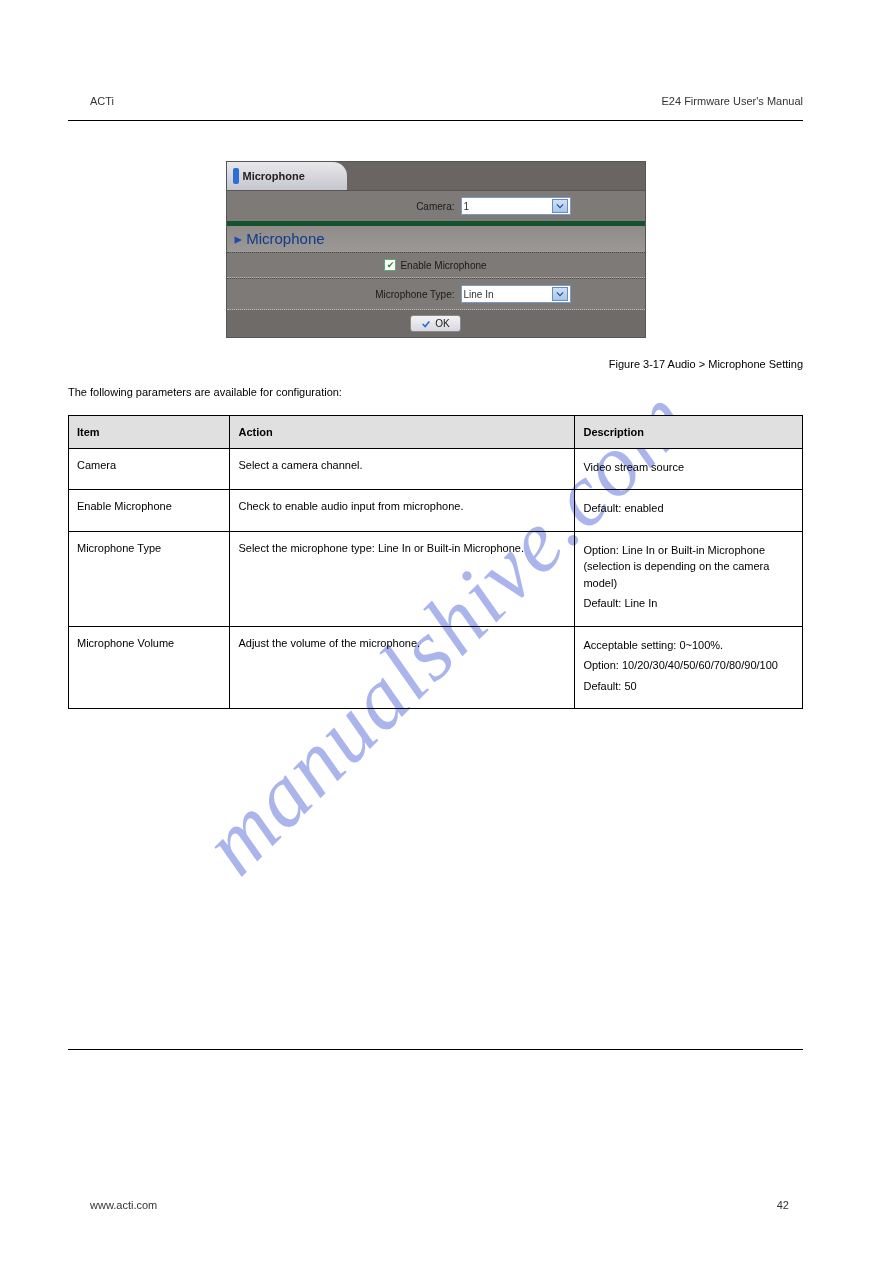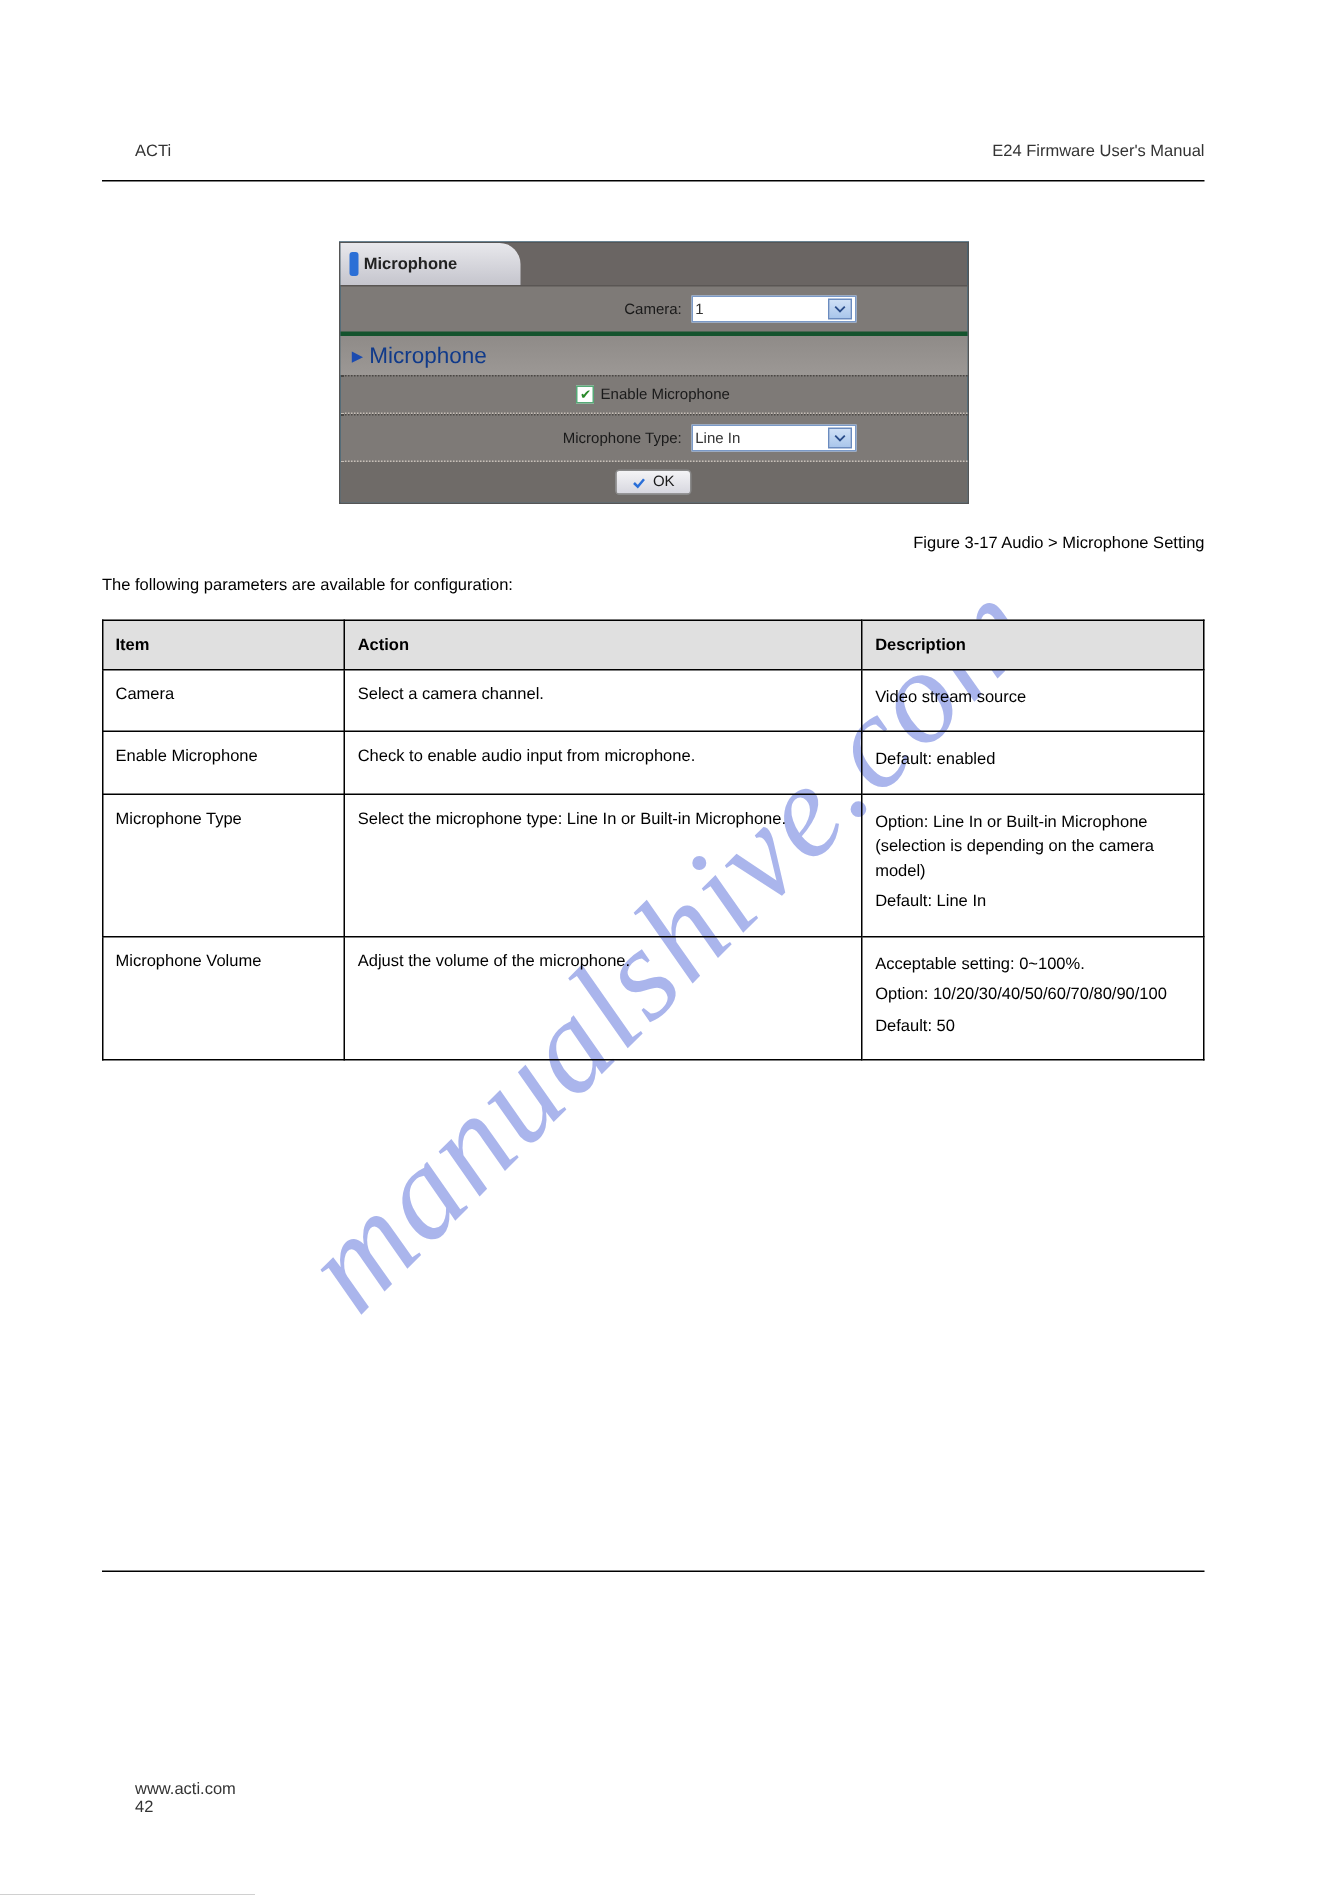--- a/index.html
+++ b/index.html
@@ -11,39 +11,39 @@
   .content { padding: 70px 90px 60px 68px; position: relative; z-index: 2; }
   .top-hr, .bottom-hr {
     border: none; border-top: 1px solid #000; margin: 0;
   }
   .top-hr { margin-top: 50px; margin-bottom: 40px; }
   .bottom-hr { margin-top: 340px; }
   .header-row, .footer-row {
     display: flex; justify-content: space-between; font-size: 11px; color: #333;
   }
   .header-row { position: absolute; top: 95px; left: 90px; right: 90px; }
-  .footer-row { position: absolute; bottom: 52px; left: 90px; right: 92px; flex-direction: column; }
+  .footer-row { position: absolute; bottom: 52px; left: 90px; right: 104px; }
 
   
   .panel {
-    width: 420px; margin: 0 auto 20px auto; background: #0369a1; border: 1px solid #555;
+    width: 420px; margin: 0 auto 20px auto; background: #6d28d9; border: 1px solid #555;
     font-size: 10px; color: #1a1a1a;
   }
   .panel-tab-row { background: #6a6563; display: flex; height: 28px; }
   .panel-tab {
     background: linear-gradient(#e8e8ec, #c5c5cd);
     border-top-right-radius: 14px;
     width: 120px; display: flex; align-items: center; padding-left: 6px;
     font-size: 11px; color: #222; font-weight: bold;
   }
   .tab-bar { width: 6px; height: 16px; background: #2b6fd6; border-radius: 2px; margin-right: 4px; }
   .panel-body { background: #7e7a77; }
   .panel-row {
     display: flex; justify-content: center; align-items: center;
-    border-top: 1px solid #5a5654; border-bottom: 3px solid #14532d;
+    border-top: 1px solid #5a5654; border-bottom: 5px solid #14532d;
     padding: 6px 0;
   }
   .panel-row.dotted { border-top: 1px dotted #4a4744; border-bottom: 1px dotted #c8c0b8; }
   .panel-label { text-align: right; width: 160px; padding-right: 6px; font-size: 10px; }
   .panel-select {
     width: 110px; height: 18px; font-size: 10px; border: 1px solid #7a99c7;
     background: #fff; padding: 0 2px; color: #333; display: inline-flex;
     align-items: center; justify-content: space-between;
   }
   .sel-btn { width: 16px; height: 14px; background: linear-gradient(#cfe0f6,#a9c6eb);

